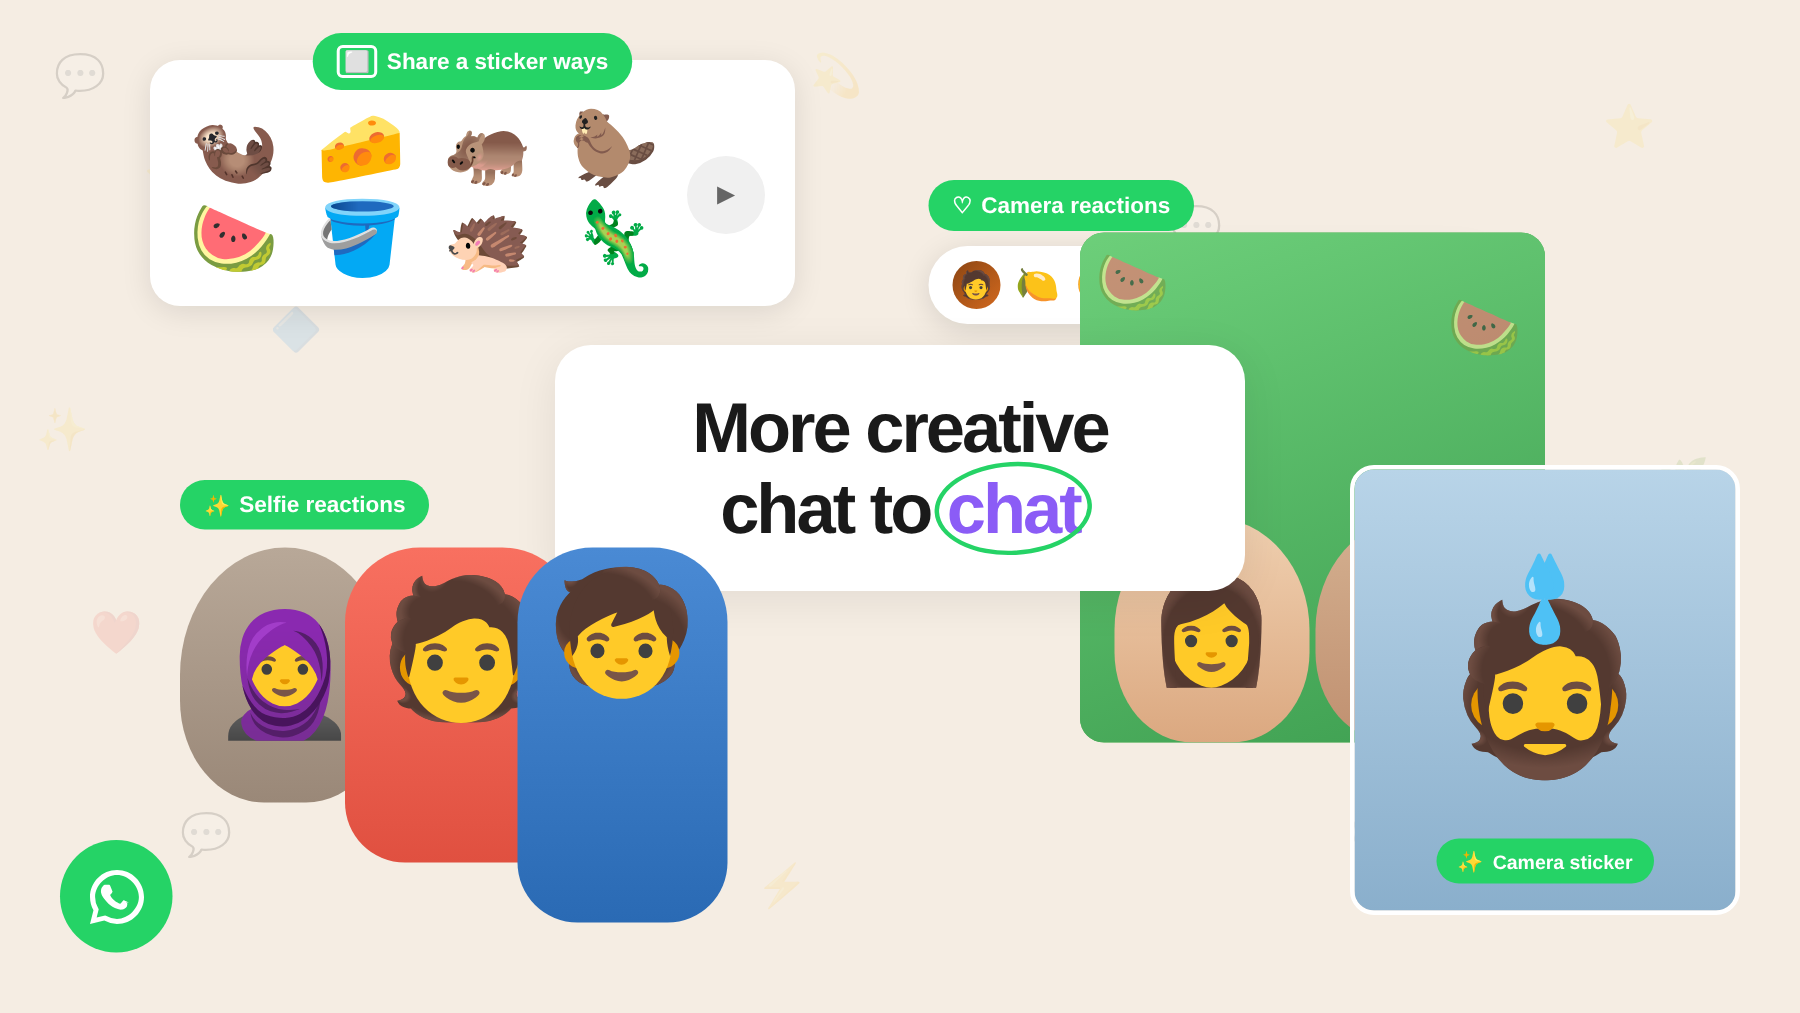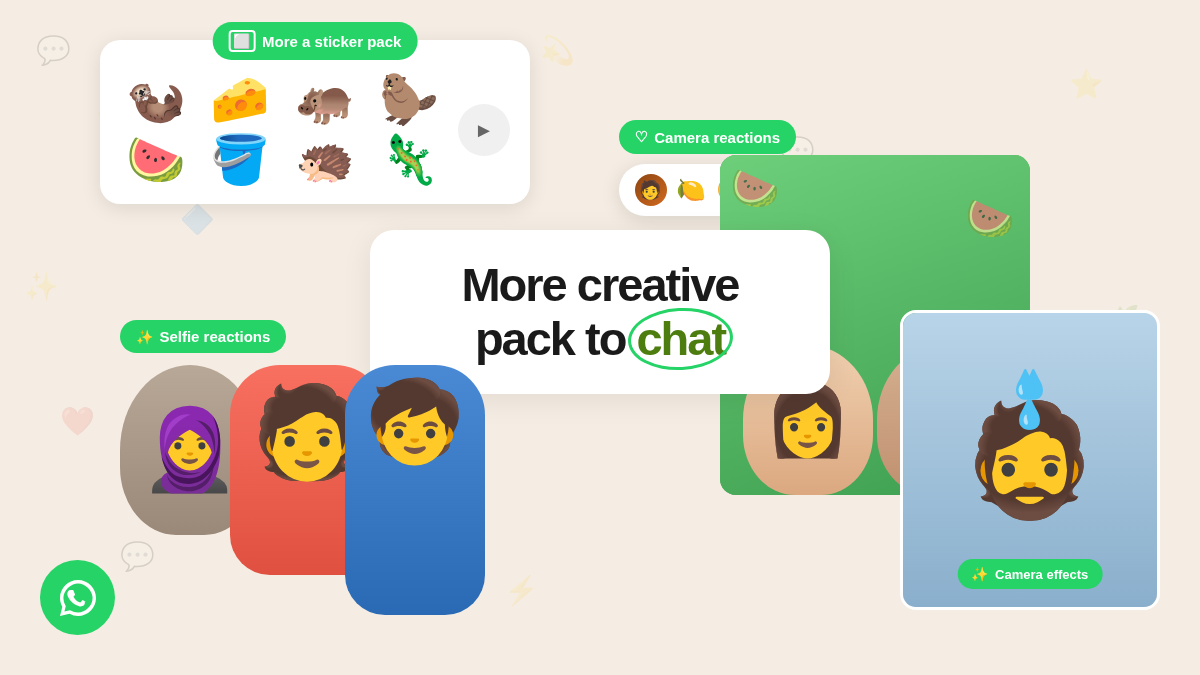--- a/index.html
+++ b/index.html
@@ -233,21 +233,21 @@
 
     .headline-text {
       font-size: 47px;
       font-weight: 800;
       color: #1a1a1a;
       line-height: 1.15;
       letter-spacing: -2px;
     }
 
     .headline-chat {
-      color: #4d7c0f;
+      color: #8b5cf6;
       position: relative;
       display: inline-block;
     }
 
     .headline-chat::after {
       content: '';
       position: absolute;
       bottom: -4px;
       left: -8px;
       right: -8px;
@@ -300,21 +300,21 @@
   <span style="top:45%;right:5%;">🌿</span>
   <span style="top:75%;right:10%;">💬</span>
   <span style="top:30%;left:15%;">🔷</span>
   <span style="top:50%;left:38%;">💎</span>
 </div>
 
 <div class="sticker-panel">
   <div class="sticker-badge-wrap">
     <div class="feature-badge">
       <span style="font-size:14px; border: 2px solid white; border-radius:4px; padding:1px 3px;">⬜</span>
-      <span>More a sticker pack</span>
+      <span>Share a sticker ways</span>
     </div>
   </div>
   <div class="sticker-grid" style="margin-top: 16px;">
     <div class="sticker-item">🦦</div>
     <div class="sticker-item">🧀</div>
     <div class="sticker-item">🦛</div>
     <div class="sticker-item">🦫</div>
     <div class="sticker-item">🍉</div>
     <div class="sticker-item">🪣</div>
     <div class="sticker-item">🦔</div>
@@ -370,21 +370,21 @@
     <div style="display:flex;flex-direction:column;align-items:center;justify-content:center;height:100%;position:relative;">
       <div style="font-size:110px; line-height:1;">🧔</div>
       <span class="tear-drop" style="top: 55px; left: 55px;">💧</span>
       <span class="tear-drop" style="top: 85px; left: 50px;">💧</span>
       <span class="tear-drop" style="top: 55px; right: 55px;">💧</span>
       <span class="tear-drop" style="top: 85px; right: 50px;">💧</span>
     </div>
     <div class="camera-badge-wrap">
       <div class="feature-badge" style="font-size:13px; padding:7px 14px;">
         <span class="sparkle-icon">✨</span>
-        <span>Camera effects</span>
+        <span>Camera sticker</span>
       </div>
     </div>
   </div>
 </div>
 
 <div class="selfie-section">
   <div class="selfie-badge-wrap">
     <div class="feature-badge">
       <span class="sparkle-icon">✨</span>
       <span>Selfie reactions</span>
@@ -403,21 +403,21 @@
     <div style="width:140px;height:250px;background:linear-gradient(180deg,#4a8ad4,#2a6ab4);border-radius:50px 50px 40px 40px;display:flex;align-items:flex-start;justify-content:center;padding-top:10px;font-size:80px;overflow:hidden;z-index:3;position:relative;margin-left:-40px;">
       <span>🧒</span>
     </div>
   </div>
 </div>
 
 <div class="main-headline">
   <div class="headline-text">
     <div>More creative</div>
     <div>
-      <span>pack to</span>
+      <span>chat to</span>
       <span class="headline-chat">chat</span>
     </div>
   </div>
 </div>
 
 <div class="whatsapp-logo">
   <div class="wa-circle">
     <svg width="44" height="44" viewBox="0 0 44 44" fill="none">
       <path d="M22 4C12.06 4 4 12.06 4 22c0 3.19.84 6.18 2.31 8.77L4 40l9.5-2.28A17.87 17.87 0 0022 40c9.94 0 18-8.06 18-18S31.94 4 22 4zm0 32.6a14.5 14.5 0 01-7.4-2.03l-.53-.32-5.64 1.35 1.38-5.49-.35-.56A14.54 14.54 0 017.4 22C7.4 14.5 14.5 7.4 22 7.4c7.5 0 14.6 7.1 14.6 14.6 0 7.5-7.1 14.6-14.6 14.6zm8-10.87c-.44-.22-2.6-1.28-3-1.43-.4-.15-.7-.22-1 .22-.3.44-1.15 1.43-1.4 1.72-.26.3-.52.33-.96.11-.44-.22-1.86-.69-3.55-2.18-1.31-1.17-2.2-2.61-2.46-3.05-.26-.44-.03-.67.2-.89.2-.2.44-.52.66-.77.22-.26.3-.44.44-.73.15-.3.07-.55-.04-.77-.11-.22-1-2.4-1.37-3.29-.36-.87-.73-.75-1-.76H14c-.3 0-.77.11-1.17.55-.4.44-1.54 1.5-1.54 3.66s1.58 4.25 1.8 4.54c.22.3 3.1 4.73 7.52 6.63 1.05.45 1.87.72 2.51.92.95.3 1.81.26 2.49.16.76-.12 2.6-1.06 2.97-2.09.36-1.03.36-1.91.26-2.09-.1-.18-.4-.3-.84-.52z" fill="white"></path>
     </svg>

